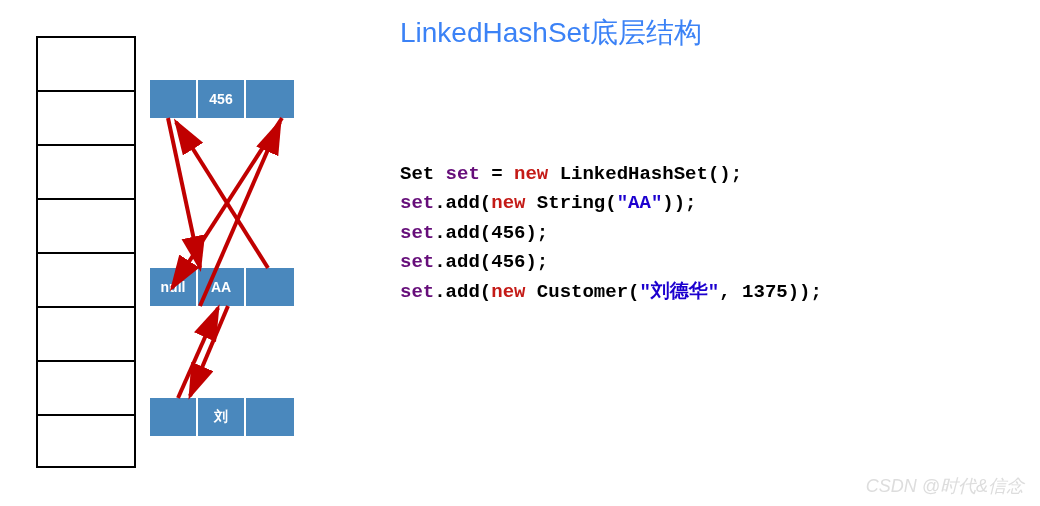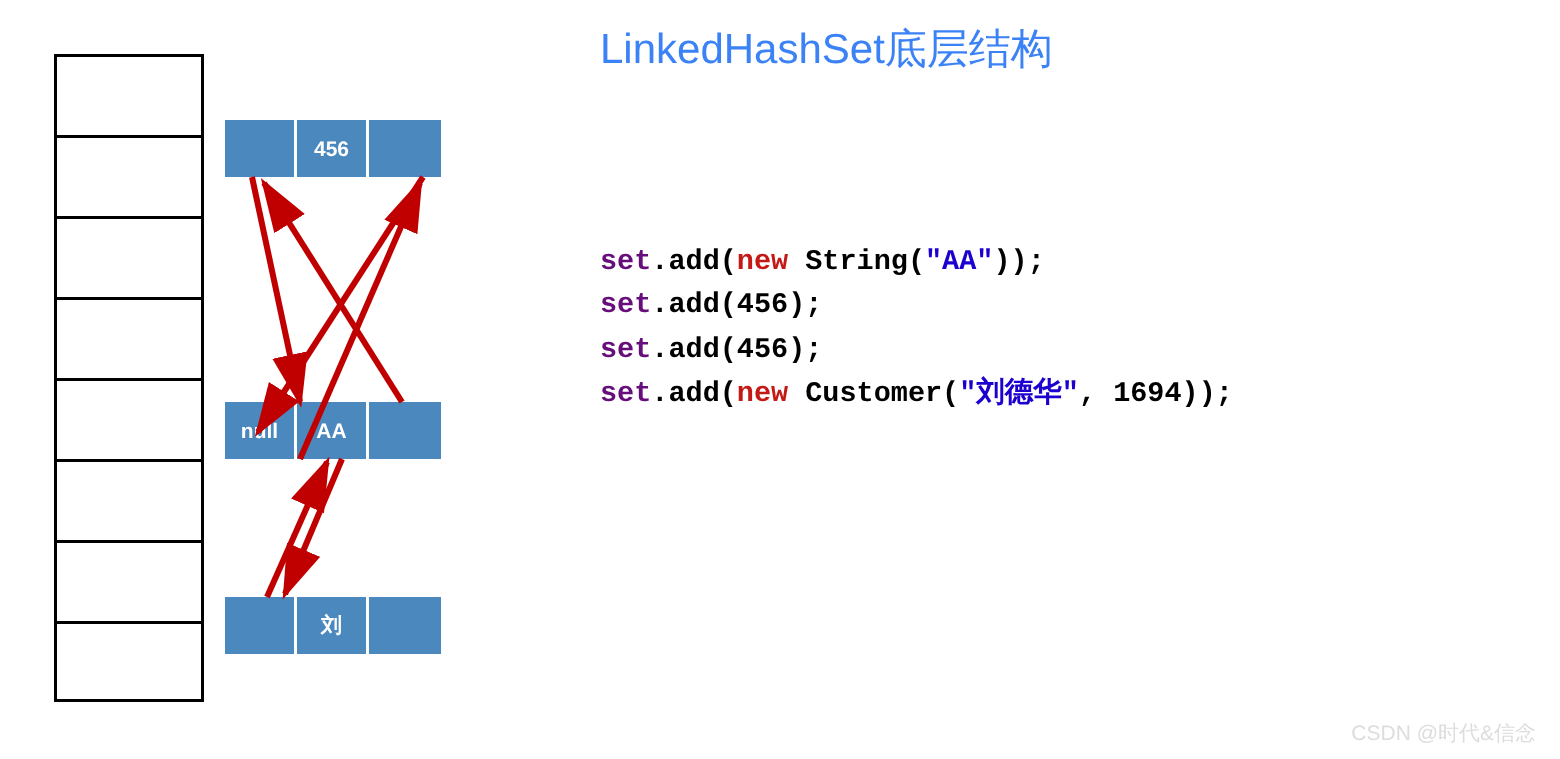--- a/index.html
+++ b/index.html
@@ -77,23 +77,24 @@
     .kw-var { color: #660e7a; }
     .kw-new { color: #c41a16; }
     .kw-class { color: #000; }
     .str { color: #1c00cf; }
     .num { color: #000; }
     
     .watermark {
       position: absolute;
       bottom: 8px;
       right: 16px;
-      font-size: 14px;
+      font-size: 18px;
       color: #ddd;
       font-family: Arial, "Microsoft YaHei", sans-serif;
+      font-style: italic;
     }
   </style>
 </head>
 <body>
 
 <div class="title">LinkedHashSet底层结构</div>
 
 <div class="array">
   <div class="array-cell"></div>
   <div class="array-cell"></div>
@@ -137,19 +138,20 @@
   <line x1="282" y1="118" x2="172" y2="288" stroke="#c00000" stroke-width="4" marker-end="url(#ah)"></line>
 
   <line x1="178" y1="398" x2="218" y2="308" stroke="#c00000" stroke-width="4" marker-end="url(#ah)"></line>
 
   <line x1="228" y1="306" x2="190" y2="396" stroke="#c00000" stroke-width="4" marker-end="url(#ah)"></line>
 
   <line x1="200" y1="306" x2="280" y2="122" stroke="#c00000" stroke-width="4" marker-end="url(#ah)"></line>
 </svg>
 
 <div class="code-block">
+  <div><span class="kw-type">Set </span><span class="kw-var">set</span><span> = </span><span class="kw-new">new </span><span class="kw-class">LinkedHashSet</span><span>();</span></div>
   <div><span class="kw-var">set</span><span>.add(</span><span class="kw-new">new </span><span class="kw-class">String</span><span>(</span><span class="str">"AA"</span><span>));</span></div>
   <div><span class="kw-var">set</span><span>.add(</span><span class="num">456</span><span>);</span></div>
   <div><span class="kw-var">set</span><span>.add(</span><span class="num">456</span><span>);</span></div>
-  <div><span class="kw-var">set</span><span>.add(</span><span class="kw-new">new </span><span class="kw-class">Customer</span><span>(</span><span class="str">"刘德华"</span><span>, </span><span class="num">1694</span><span>));</span></div>
+  <div><span class="kw-var">set</span><span>.add(</span><span class="kw-new">new </span><span class="kw-class">Customer</span><span>(</span><span class="str">"刘德华"</span><span>, </span><span class="num">1375</span><span>));</span></div>
 </div>
 
 <div class="watermark">CSDN @时代&amp;信念</div>
 
 </body></html>

